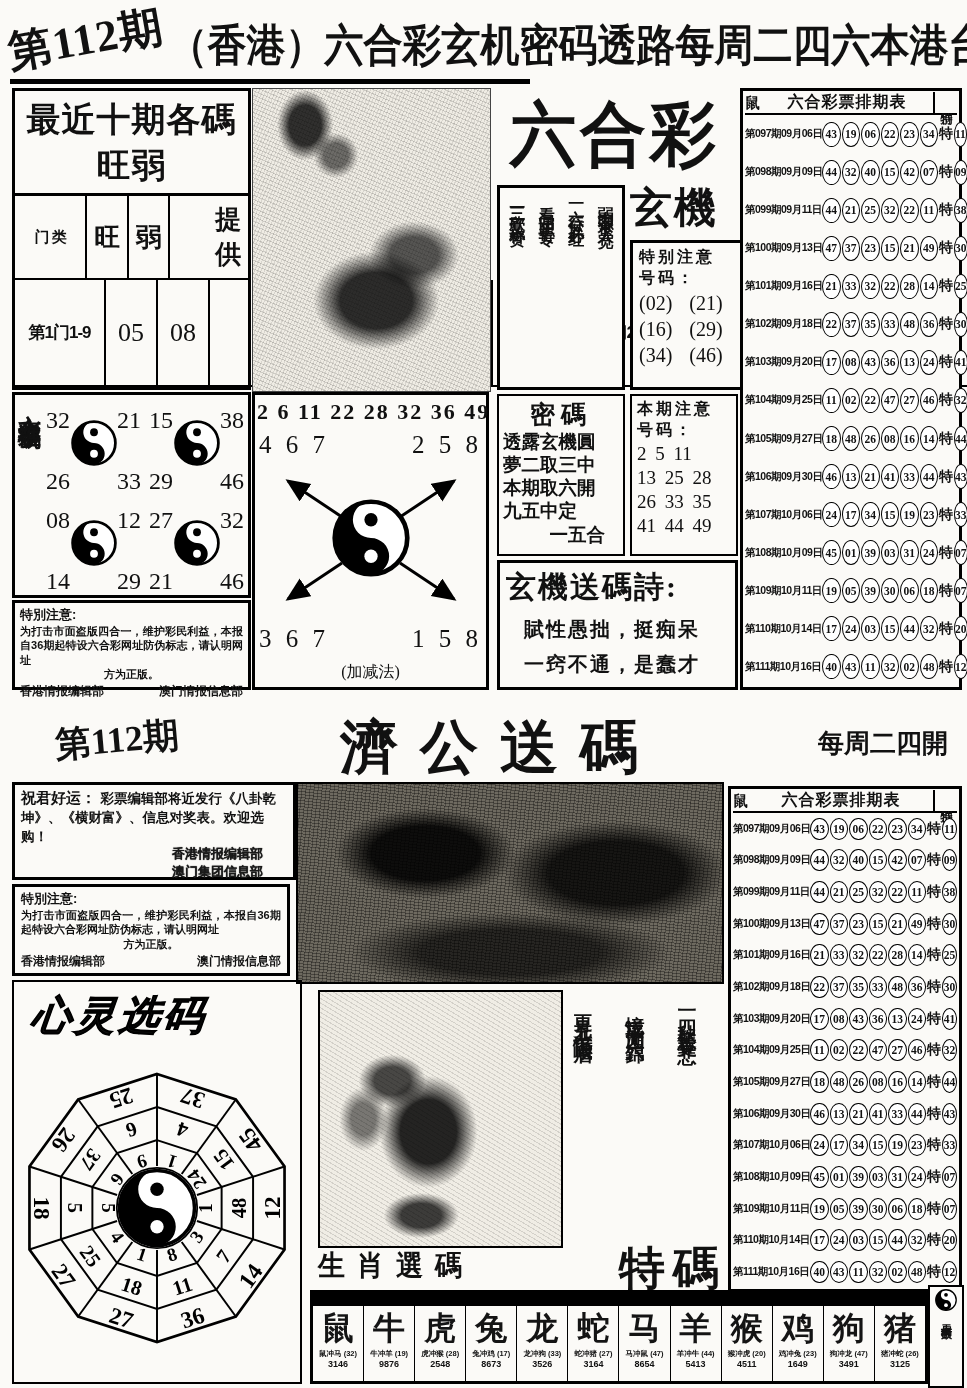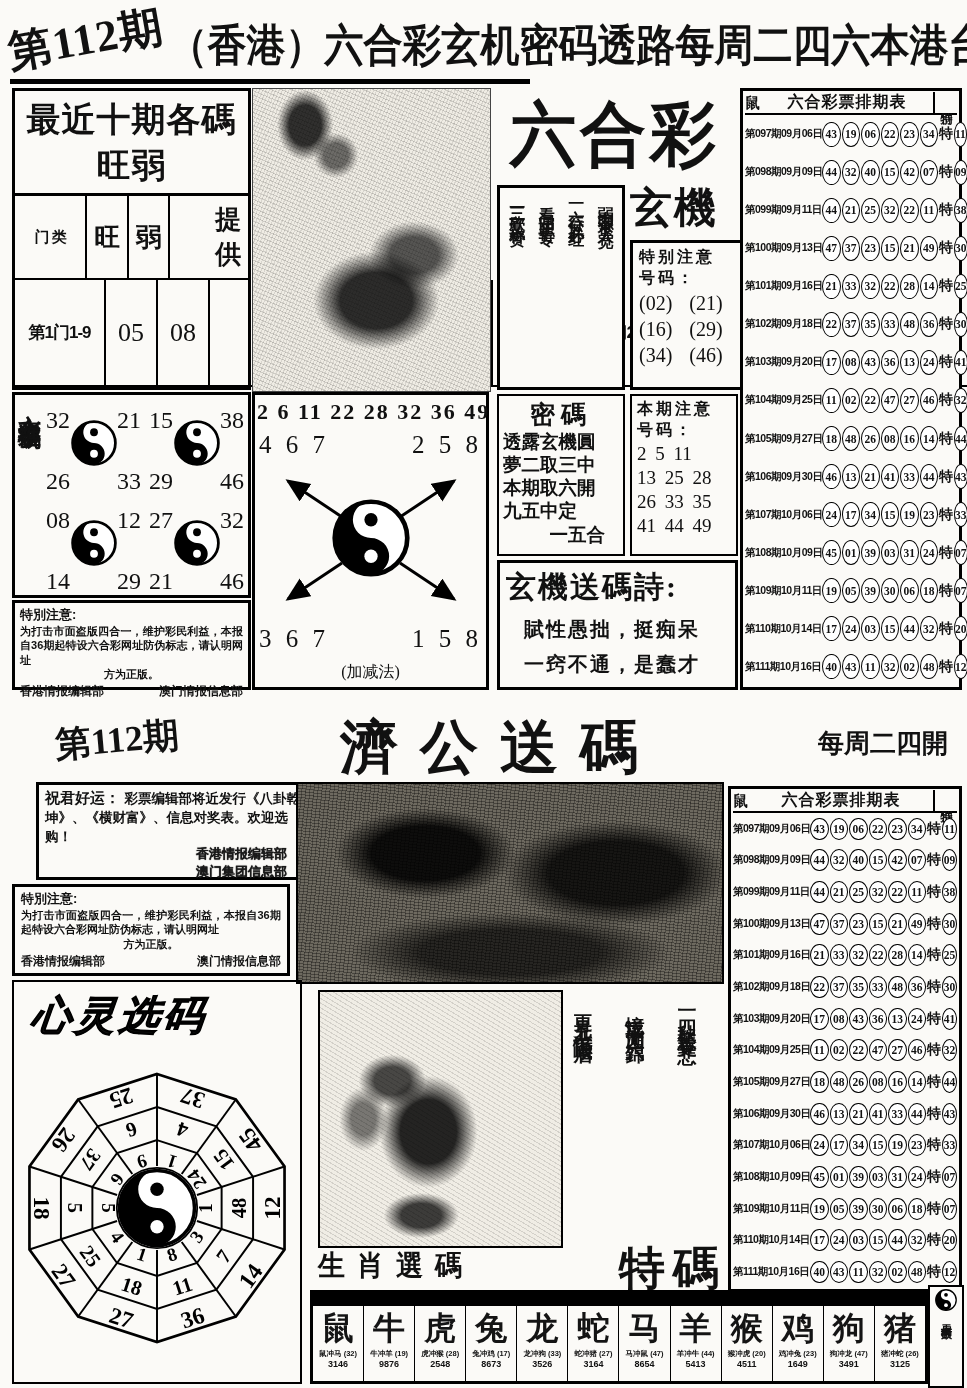--- a/index.html
+++ b/index.html
@@ -127,21 +127,21 @@
   .ste{font-size:14px;font-weight:900;padding:0 1px;}
   .circ.spec{margin-left:0;}
 
   
   .hdr2{left:10px;top:700px;width:948px;height:76px;}
   .h2-issue{position:absolute;left:45px;top:16px;font-size:36px;font-weight:900;transform:rotate(-5deg);}
   .h2-title{position:absolute;left:230px;top:-4px;width:520px;text-align:center;font-size:58px;font-weight:900;letter-spacing:22px;margin-top:13px;}
   .h2-right{position:absolute;right:10px;top:26px;font-size:26px;font-weight:900;
             font-family:"Liberation Sans","DejaVu Sans",sans-serif;}
 
-  .wish{left:12px;top:782px;width:284px;height:98px;padding:4px 6px;font-family:"Liberation Sans","DejaVu Sans",sans-serif;margin-left:24px;}
+  .wish{left:12px;top:782px;width:284px;height:98px;padding:4px 6px;font-family:"Liberation Sans","DejaVu Sans",sans-serif;}
   .w-lead{font-weight:900;font-size:15px;}
   .w-body{font-weight:700;font-size:13.5px;line-height:1.3;}
   .w-sig{font-weight:900;font-size:13px;text-align:right;padding-right:24px;color:#1a1a1a;text-shadow:0 0 1px #000;}
   .notice2{left:12px;top:884px;width:278px;height:92px;padding:3px 6px;font-family:"Liberation Sans","DejaVu Sans",sans-serif;}
 
   .mindpick{left:12px;top:980px;width:290px;height:404px;border:2px solid #000;box-sizing:border-box;}
   .mp-title{font-size:40px;font-weight:900;font-style:italic;transform:skewX(-6deg);letter-spacing:4px;
             padding:6px 0 0 18px;font-family:"Liberation Sans","DejaVu Sans",sans-serif;
             -webkit-text-stroke:1px #000;}
   .mp-wheel{display:flex;justify-content:center;}

